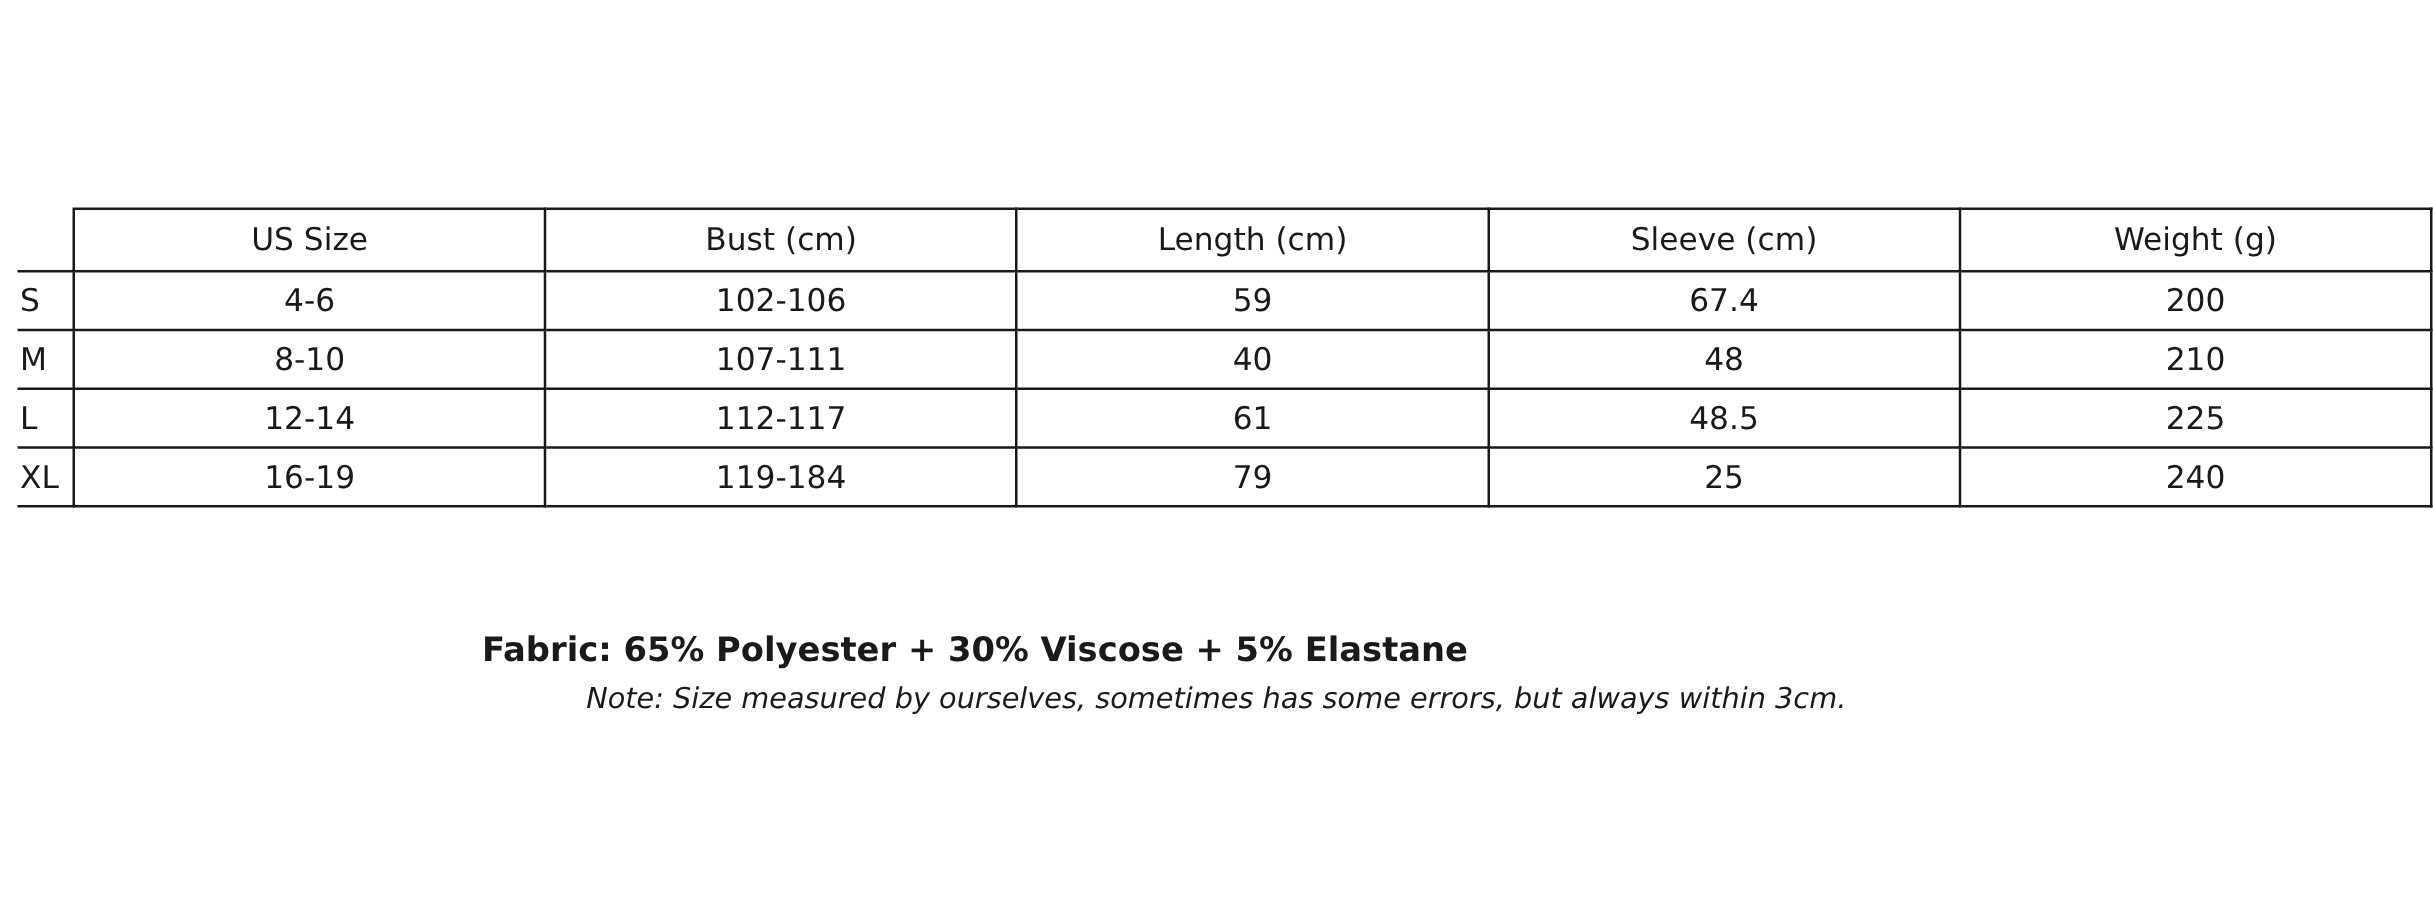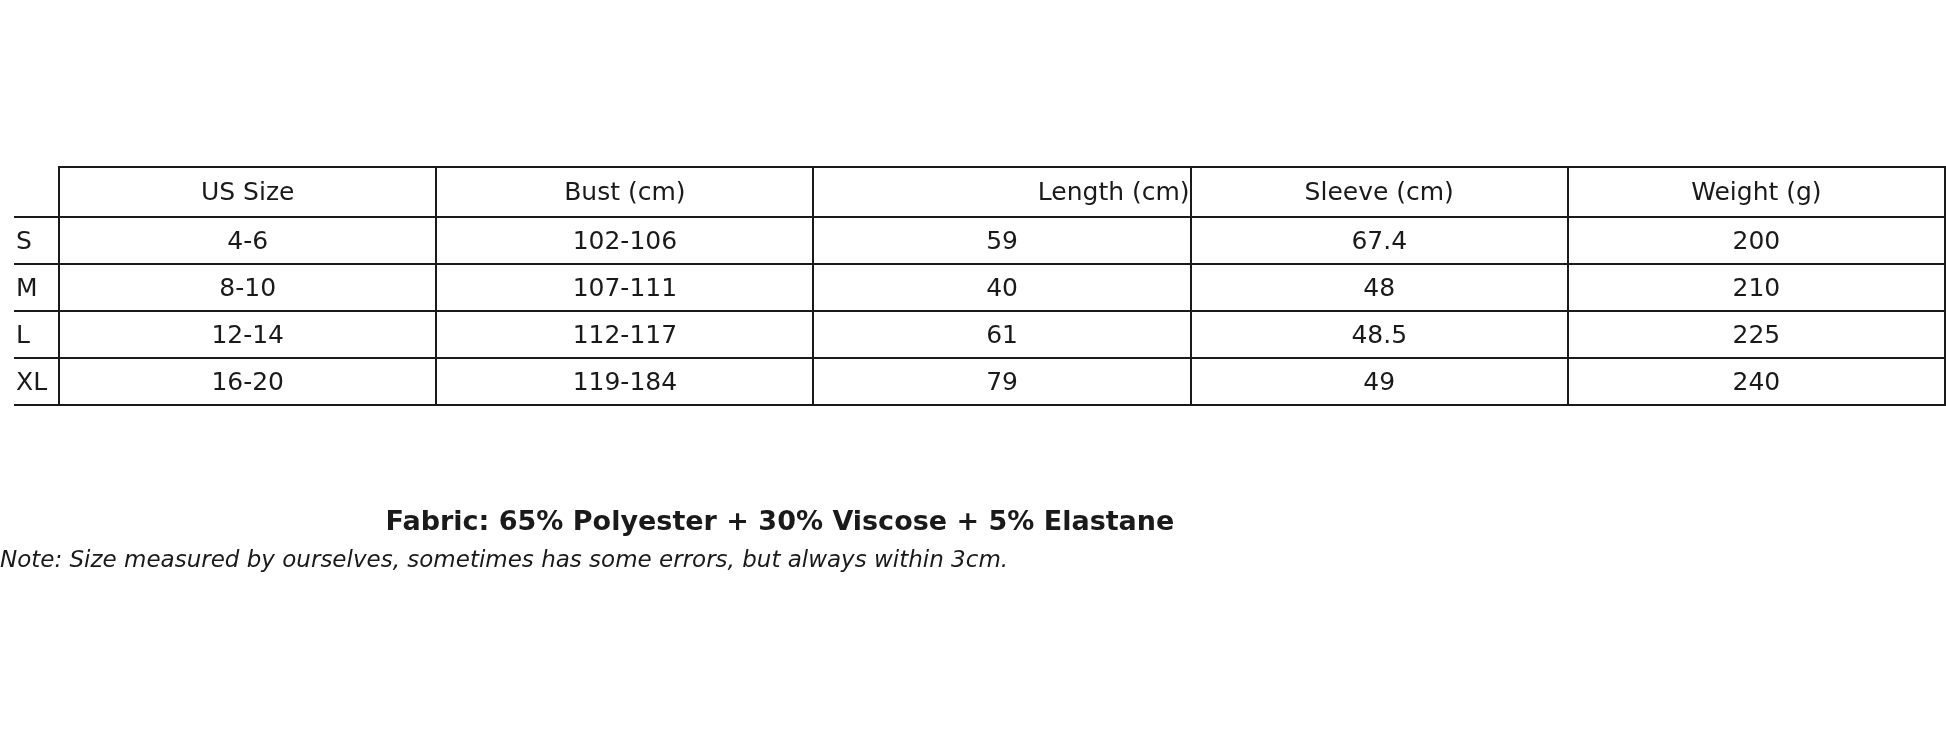--- a/index.html
+++ b/index.html
@@ -60,21 +60,21 @@
   table.size-chart .row-head {
     width: 44px;
     text-align: left;
     padding-left: 2px;
     font-size: 25px;
     border-left: none;
   }
 
   table.size-chart .col-us    { width: 374px; }
   table.size-chart .col-bust  { width: 374px; }
-  table.size-chart .col-len   { width: 374px; text-align: right; }
+  table.size-chart .col-len   { width: 374px; }
   table.size-chart .col-slv   { width: 374px; }
   table.size-chart .col-wt    { width: 374px; }
 
   table.size-chart thead td,
   table.size-chart thead th {
     height: 48px;
   }
 
   .fabric-line {
     position: absolute;
@@ -85,20 +85,21 @@
     font-size: 27px;
     font-weight: bold;
     color: #1a1a1a;
   }
 
   .note-line {
     position: absolute;
     left: 0;
     top: 546px;
     width: 1946px;
+    text-align: center;
     font-size: 23px;
     font-style: italic;
     color: #1a1a1a;
   }
 </style>
 </head>
 <body>
 
 <div class="sheet">
 
@@ -134,24 +135,24 @@
         <tr>
           <th class="row-head">L</th>
           <td>12-14</td>
           <td>112-117</td>
           <td>61</td>
           <td>48.5</td>
           <td>225</td>
         </tr>
         <tr>
           <th class="row-head">XL</th>
-          <td>16-20</td>
+          <td>16-19</td>
           <td>119-184</td>
           <td>79</td>
-          <td>49</td>
+          <td>25</td>
           <td>240</td>
         </tr>
       </tbody>
     </table>
   </div>
 
   <div class="fabric-line">Fabric: 65% Polyester + 30% Viscose + 5% Elastane</div>
   <div class="note-line">Note: Size measured by ourselves, sometimes has some errors, but always within 3cm.</div>
 
 </div>

